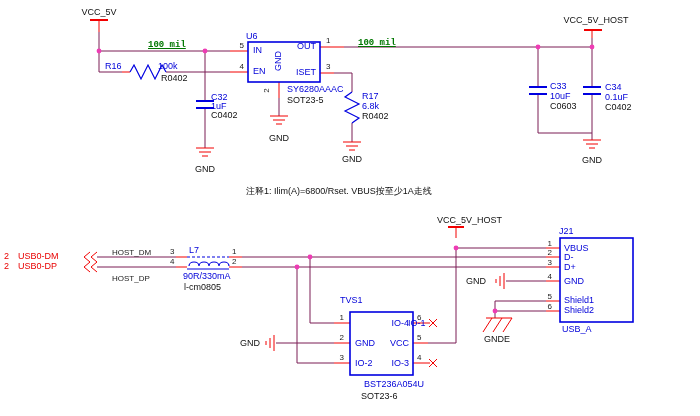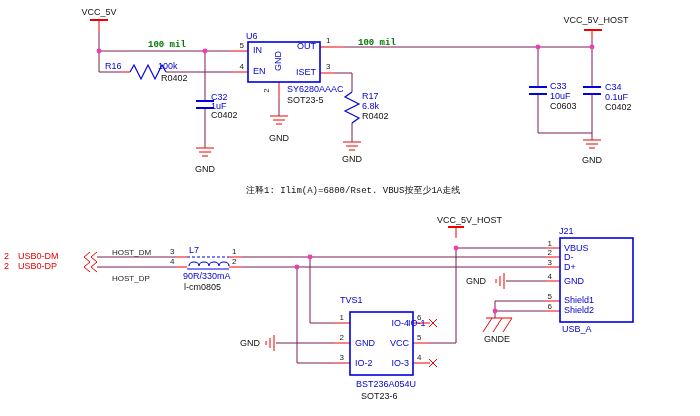--- a/index.html
+++ b/index.html
@@ -2,22 +2,22 @@
 <html><head>
 <meta charset="utf-8">
 <style>
   html,body{margin:0;padding:0;background:#fff;}
   #stage{position:relative;width:700px;height:416px;background:#ffffff;overflow:hidden;
          font-family:"Liberation Sans",sans-serif;}
   #gfx{position:absolute;left:0;top:0;}
   .lbl{position:absolute;font-size:9px;line-height:10px;color:#101010;white-space:pre;}
   .blue{color:#0000d8;}
   .redt{color:#e80000;}
-  .green{color:#007700;font-family:"Liberation Mono",monospace;font-weight:bold;}
-  .mono{font-family:Liberation Mono, monospace;}
+  .green{color:#007700;font-family:"Liberation Mono",monospace;font-weight:bold;text-decoration:underline;}
+  .mono{font-family:Liberation Sans, sans-serif;}
   .pin{font-size:8px;line-height:9px;color:#1a1a1a;}
   .ra{text-align:right;}
   .ctr{text-align:center;}
   .rot{transform:rotate(-90deg);transform-origin:center;}
   svg .w{stroke:#7a1c55;stroke-width:1;fill:none;}
   svg .r{stroke:#f20000;stroke-width:1;fill:none;}
   svg .r2{stroke:#f20000;stroke-width:2;fill:none;}
   svg .b{stroke:#0000e0;stroke-width:1.2;fill:none;}
   svg .box{stroke:#0000e0;stroke-width:1.6;fill:none;}
   svg .plate{stroke:#0000e0;stroke-width:2;fill:none;}
@@ -169,21 +169,21 @@
 <div class="lbl pin ra" style="left:330px;top:353px;width:14px;">3</div>
 <div class="lbl pin" style="left:417px;top:313px;">6</div>
 <div class="lbl pin" style="left:417px;top:333px;">5</div>
 <div class="lbl pin" style="left:417px;top:353px;">4</div>
 <div class="lbl blue" style="left:372px;top:318px;padding-left:36px;">IO-1</div>
 <div class="lbl blue" style="left:355px;top:338px;">GND</div>
 <div class="lbl blue" style="left:355px;top:358px;">IO-2</div>
 <div class="lbl blue ra" style="left:383px;top:318px;width:26px;">IO-4</div>
 <div class="lbl blue ra" style="left:383px;top:338px;width:26px;">VCC</div>
 <div class="lbl blue ra" style="left:383px;top:358px;width:26px;">IO-3</div>
-<div class="lbl blue" style="left:356px;top:379px;">BST236A054U</div>
+<div class="lbl blue" style="left:364px;top:379px;">BST236A054U</div>
 <div class="lbl" style="left:361px;top:391px;">SOT23-6</div>
 <div class="lbl" style="left:240px;top:338px;">GND</div>
 
 <div class="lbl blue" style="left:559px;top:226px;">J21</div>
 <div class="lbl pin ra" style="left:540px;top:239px;width:12px;">1</div>
 <div class="lbl pin ra" style="left:540px;top:248px;width:12px;">2</div>
 <div class="lbl pin ra" style="left:540px;top:258px;width:12px;">3</div>
 <div class="lbl pin ra" style="left:540px;top:272px;width:12px;">4</div>
 <div class="lbl pin ra" style="left:540px;top:292px;width:12px;">5</div>
 <div class="lbl pin ra" style="left:540px;top:302px;width:12px;">6</div>

